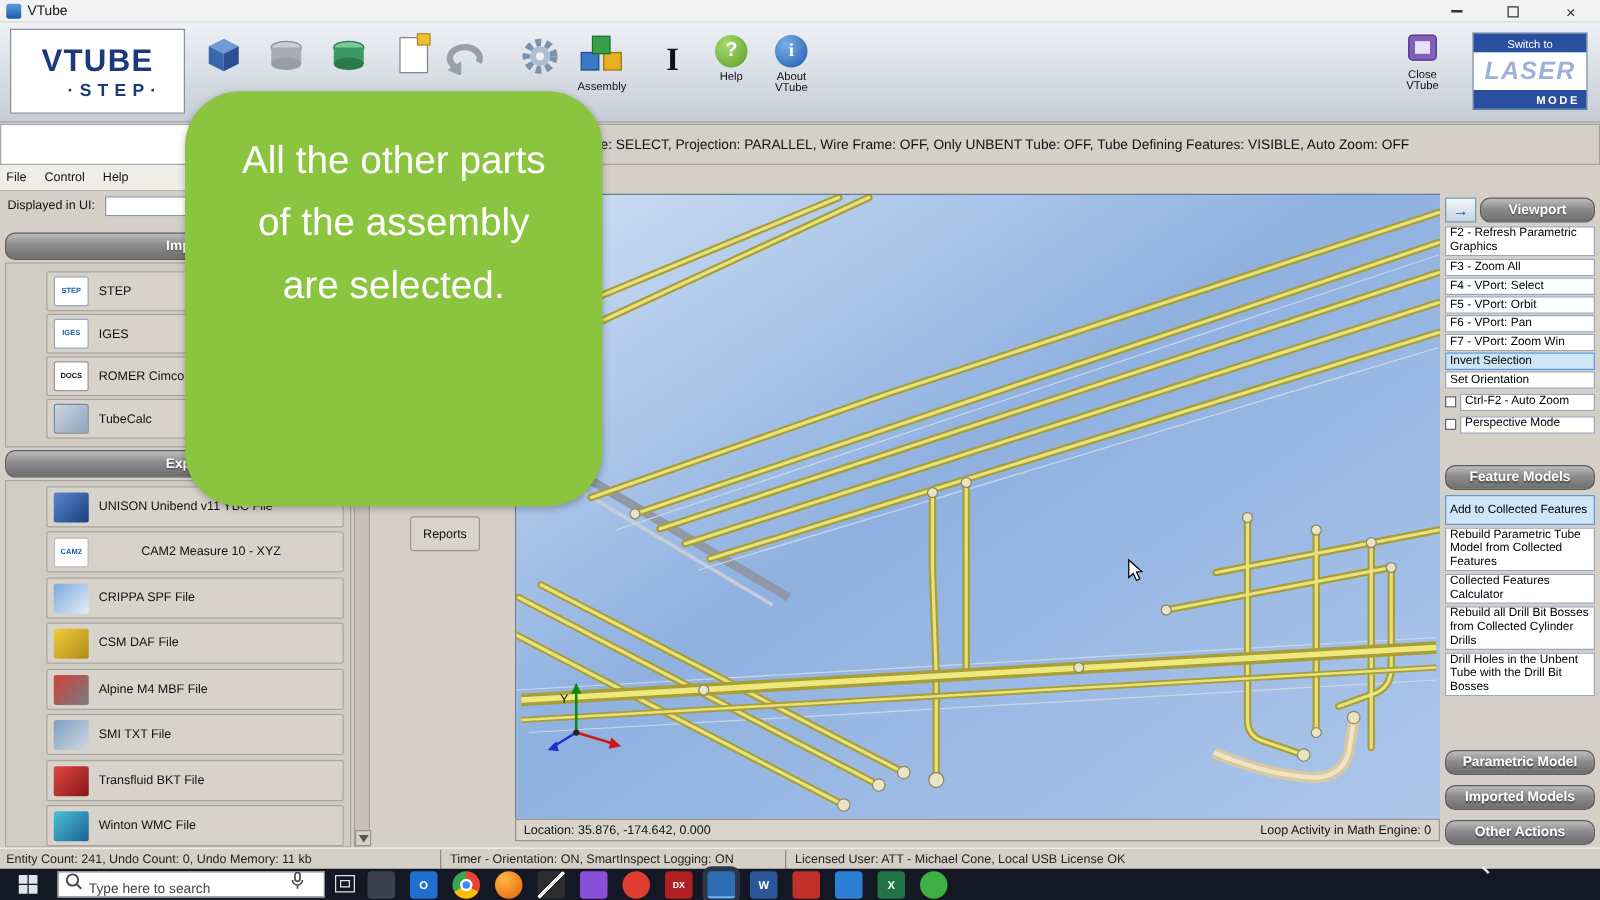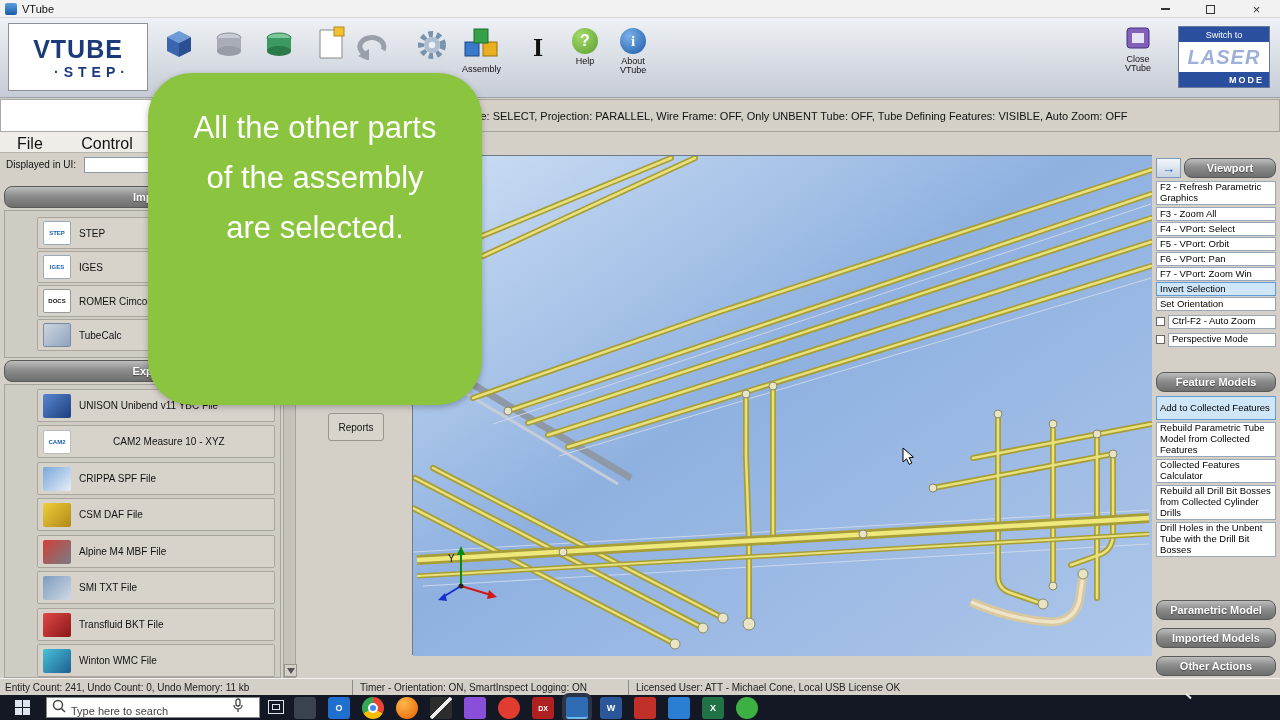--- a/index.html
+++ b/index.html
@@ -25,21 +25,21 @@
   .chk { width:9px; height:9px; background:#fff; border:1px solid #666; }
   .rowitem {
     background:#d7d3cb; border:1px solid #aaa69e; border-radius:2px;
     display:flex; align-items:center; font-size:10px; color:#111; gap:8px; padding-left:5px;
   }
   .lico { width:28px; height:24px; flex:0 0 28px; border-radius:2px;
     display:flex; align-items:center; justify-content:center; }
   .badge { font-size:6px; font-weight:bold; }
   .tbtn { display:flex; flex-direction:column; align-items:center; gap:2px;
     font-size:9px; color:#111; text-align:center; }
-  .menu-item { display:inline-block; padding:3px 17px; font-size:16px; color:#111; }
+  .menu-item { display:inline-block; padding:3px 5px; font-size:10px; color:#111; }
   .appico { width:22px; height:22px; border-radius:3px; display:flex;
     align-items:center; justify-content:center; color:#fff; font-size:9px; font-weight:bold; }
   .trayico { width:10px; height:10px; border-radius:2px; }
   .chev { width:7px; height:7px; border-left:2px solid #e6e6e6; border-top:2px solid #e6e6e6; transform:rotate(45deg); }
   .tri-up { width:0; height:0; border-left:4px solid transparent; border-right:4px solid transparent; border-bottom:6px solid #555; }
   .tri-down { width:0; height:0; border-left:4px solid transparent; border-right:4px solid transparent; border-top:6px solid #555; }
   .sbarrow { width:13px; height:13px; background:#d4d0c8; border:1px solid #9a968e; display:flex; align-items:center; justify-content:center; }
   .tview { width:16px; height:14px; border:1px solid #e0e4ea; position:relative; }
   .tview:before { content:""; position:absolute; left:3px; top:3px; right:3px; bottom:3px; border:1px solid #e0e4ea; }
   .callout {
@@ -360,20 +360,24 @@
         <polygon points="-23,14 -14,15 -16,7" fill="#1830d0"></polygon>
         <circle r="2.5" fill="#222"></circle>
         <text x="-13" y="-24" font-size="10" fill="#111">Y</text>
       </g>
       <g transform="translate(490,292)">
         <polygon points="0,0 0,14 3.6,10.8 6.2,16.4 8.8,15 6.2,9.6 10.4,9.2" fill="#fff" stroke="#000" stroke-width="1"></polygon>
       </g>
     </svg>
   </div>
 
+  <div class="abs" style="left:412px;top:655px;width:740px;height:18px;background:#d8d4cc;border:1px solid #9a968e;display:flex;align-items:center;justify-content:space-between;padding:0 6px;">
+    <span style="font-size:10px;color:#111;">Location: 35.876, -174.642, 0.000</span>
+    <span style="font-size:10px;color:#111;">Loop Activity in Math Engine: 0</span>
+  </div>
 
   <div class="abs" style="left:1152px;top:153px;width:128px;height:525px;background:#d4d0c8;">
     <div class="abs" style="left:4px;top:5px;width:25px;height:20px;background:linear-gradient(#f2f6fa,#c6d4e2);border:1px solid #7a9ab8;display:flex;align-items:center;justify-content:center;">
       <span style="color:#1a56c8;font-weight:bold;font-size:13px;">→</span>
     </div>
     <div class="abs pill" style="left:32px;top:5px;width:92px;height:20px;">
       <span>Viewport</span>
     </div>
 
     <div class="abs pbtn" style="left:4px;top:28px;width:120px;height:24px;">

